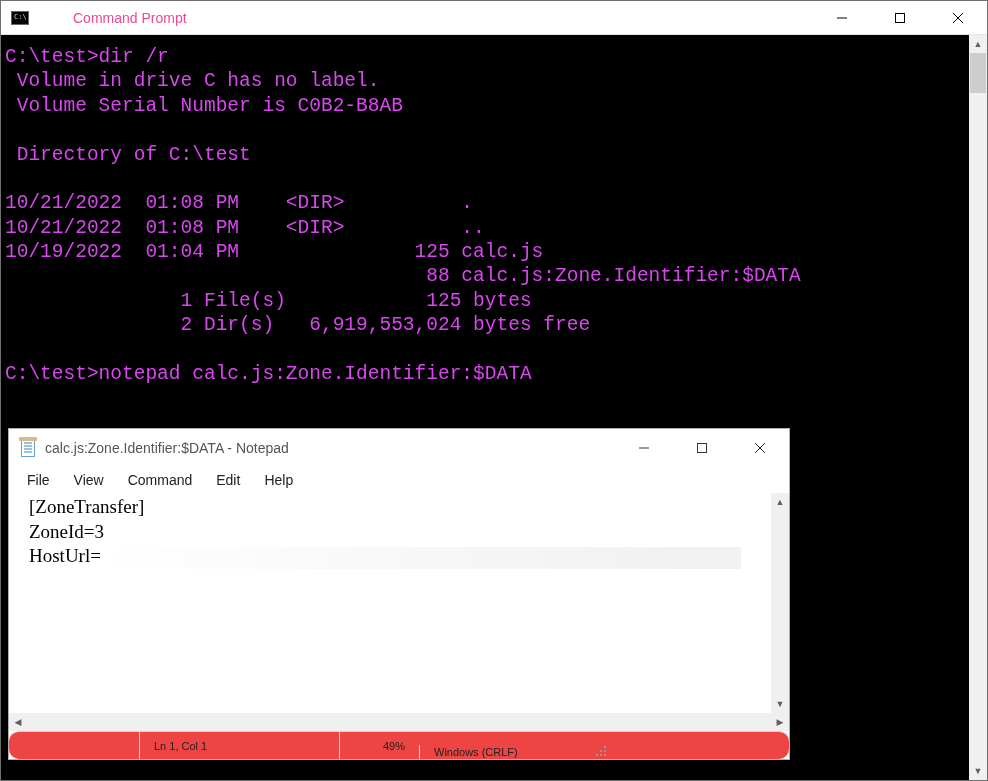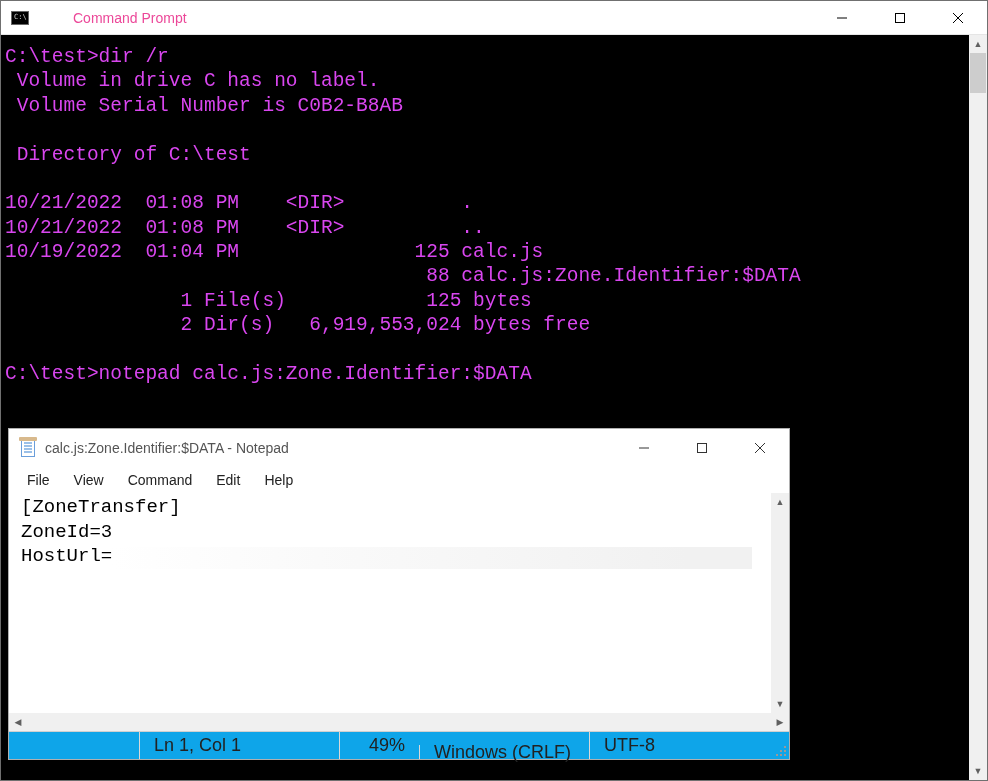--- a/index.html
+++ b/index.html
@@ -141,24 +141,24 @@
     display: flex;
     flex-direction: column;
     background: #ffffff;
   }
   .np-text-wrap {
     flex: 1;
     display: flex;
   }
   .np-text {
     flex: 1;
-    font-family: Liberation Mono, monospace;
+    font-family: Liberation Serif, serif;
     font-size: 19px;
     line-height: 1.3;
-    padding: 2px 12px;
+    padding: 2px 20px;
     white-space: pre;
     color: #000;
     overflow: hidden;
     position: relative;
   }
   .np-text .faded {
     display: inline-block;
     width: 640px;
     height: 22px;
     background: linear-gradient(to right, #fff 0%, #f1f1f1 90%);
@@ -185,26 +185,27 @@
     justify-content: space-between;
   }
   .np-hscroll .harrow {
     width: 18px; height: 18px;
     display: flex; align-items: center; justify-content: center;
     color: #606060; font-size: 9px;
   }
 
   .np-statusbar {
     height: 28px;
-    background: #0ea5e9;
+    background: #ef4444;
     border-top: 1px solid #d0d0d0;
     display: flex;
     align-items: stretch;
-    font-size: 18px;
+    font-size: 11px;
     color: #222;
+    border-radius: 10px;
   }
   .np-status-cell {
     border-left: 1px solid #d8d8d8;
     padding: 0 14px;
     display: flex;
     align-items: center;
   }
   .np-status-cell.first { flex: 0 0 130px; border-left: none; }
   .np-status-cell.lncol { flex: 0 0 200px; }
   .np-status-cell.zoom { flex: 0 0 80px; justify-content: flex-end; }
@@ -326,18 +327,17 @@
       <div class="harrow">◀</div>
       <div class="harrow">▶</div>
     </div>
   </div>
 
   <div class="np-statusbar">
     <div class="np-status-cell first"></div>
     <div class="np-status-cell lncol">Ln 1, Col 1</div>
     <div class="np-status-cell zoom">49%</div>
     <div class="np-status-cell enc">Windows (CRLF)</div>
-    <div class="np-status-cell utf">UTF-8</div>
     <div class="np-grip">
         <div class="np-grip-dots"></div>
       </div>
   </div>
 </div>
 
 </body></html>

